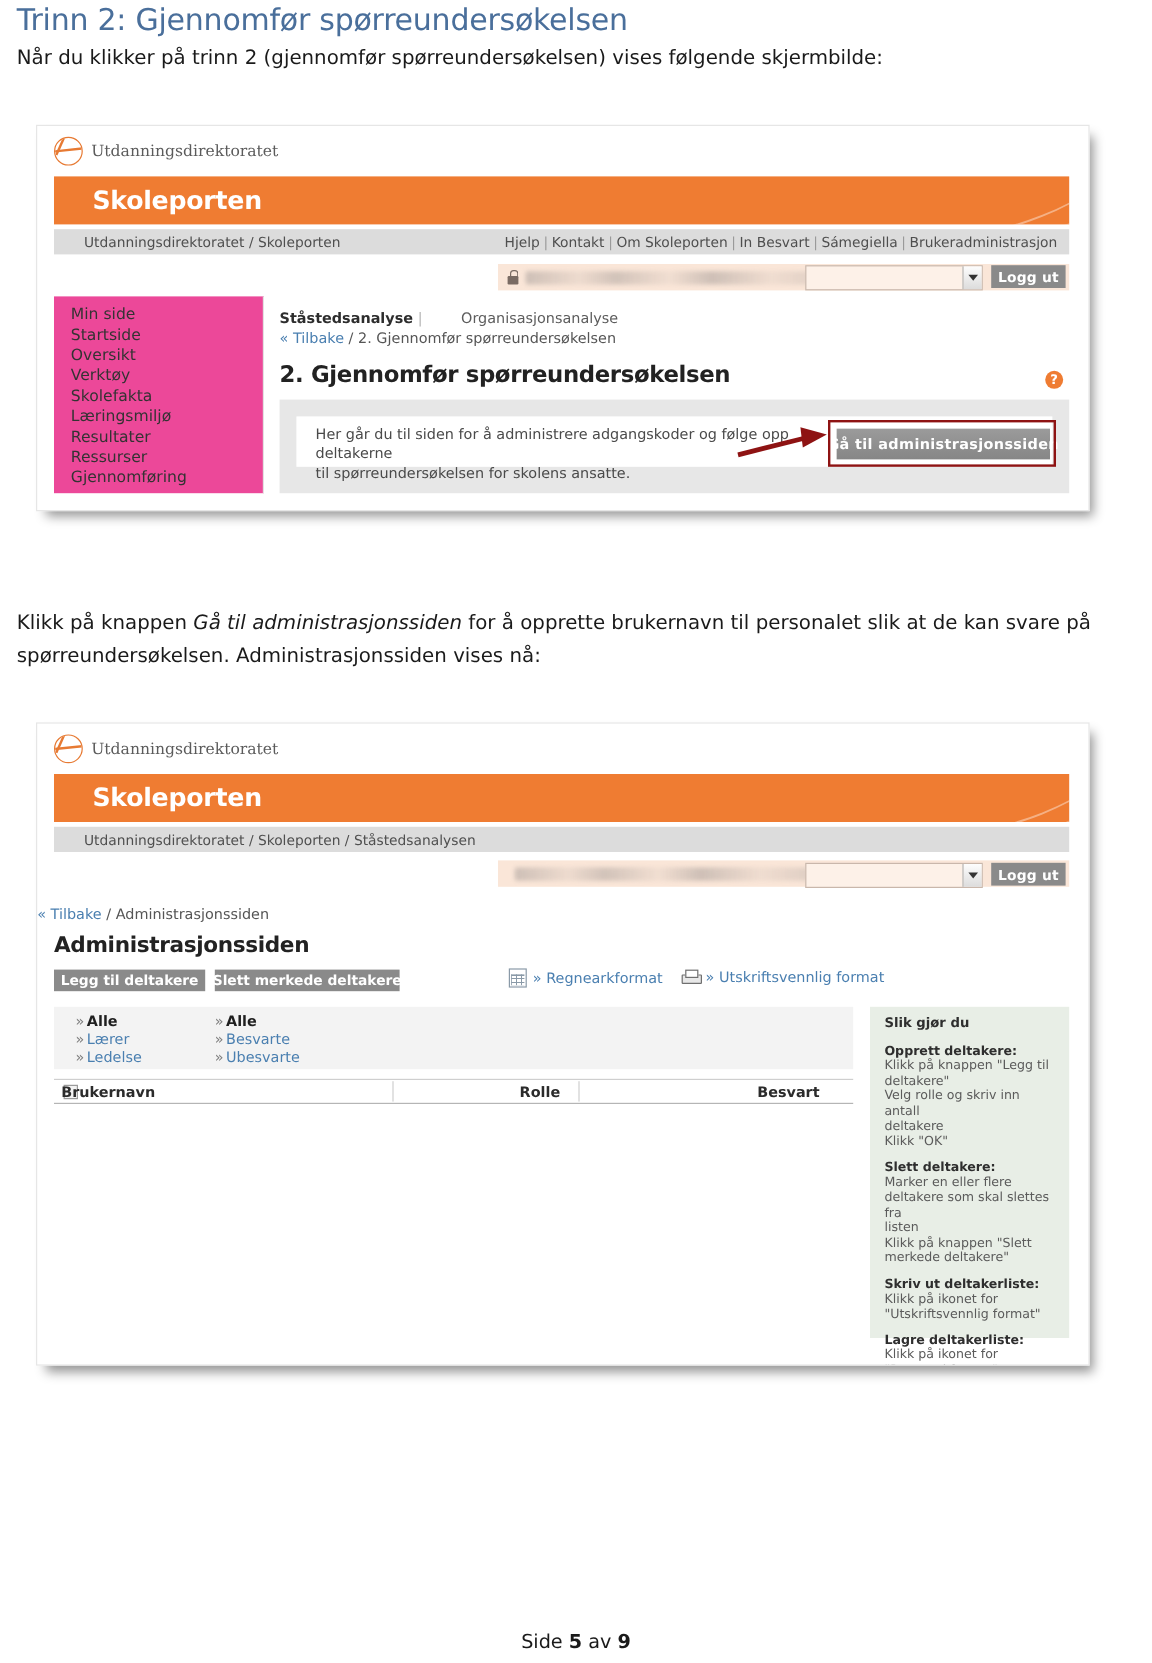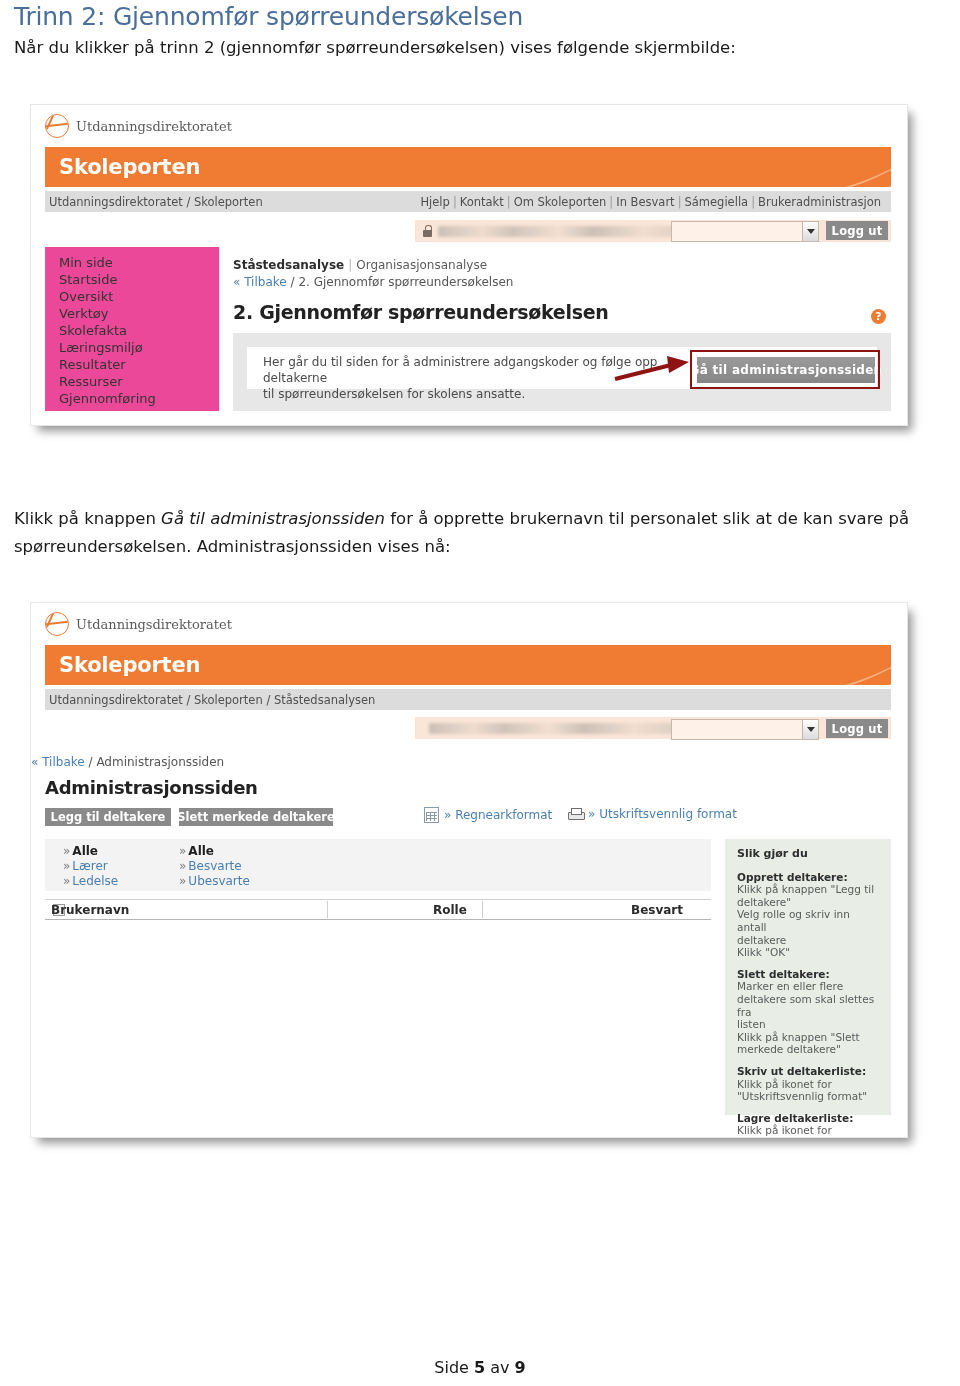--- a/index.html
+++ b/index.html
@@ -119,21 +119,21 @@
     position: absolute;
     background: #ef7c32;
     display: flex;
     align-items: center;
     overflow: hidden;
   }
   .banner-title {
     color: #ffffff;
     font-size: 21px;
     font-weight: bold;
-    padding-left: 14px;
+    padding-left: 32px;
     letter-spacing: -0.2px;
     z-index: 2;
   }
   .banner-swoosh {
     position: absolute;
     right: -60px;
     top: -42px;
     width: 190px;
     height: 90px;
     border-bottom: 2px solid rgba(255,255,255,0.40);
@@ -154,21 +154,21 @@
   
   .crumb-bar {
     position: absolute;
     background: #dcdcdc;
     display: flex;
     align-items: center;
     justify-content: space-between;
     font-size: 11.5px;
     color: #4f4f4f;
   }
-  .crumb-left { padding-left: 4px; white-space: nowrap; }
+  .crumb-left { padding-left: 25px; white-space: nowrap; }
   .crumb-right { padding-right: 10px; white-space: nowrap; }
   .crumb-right .sep { color: #9a9a9a; padding: 0 3px; }
 
   
   .login-bar {
     position: absolute;
     background: #fae6d8;
     display: flex;
     align-items: center;
   }
@@ -256,21 +256,21 @@
   }
 
   
   .tabrow {
     position: absolute;
     font-size: 12px;
     white-space: nowrap;
   }
   .tabrow .active { font-weight: bold; color: #2d2d2d; }
   .tabrow .bar { color: #b5b5b5; padding: 0 4px; }
-  .tabrow .inactive { color: #5c5c5c; }
+  .tabrow .inactive { color: #5c5c5c; margin-left: 28px; }
   .backline {
     position: absolute;
     font-size: 12px;
     white-space: nowrap;
     color: #555;
   }
   .backline .lnk { color: #4a7fb0; }
   .h2-title {
     position: absolute;
     font-size: 19px;

